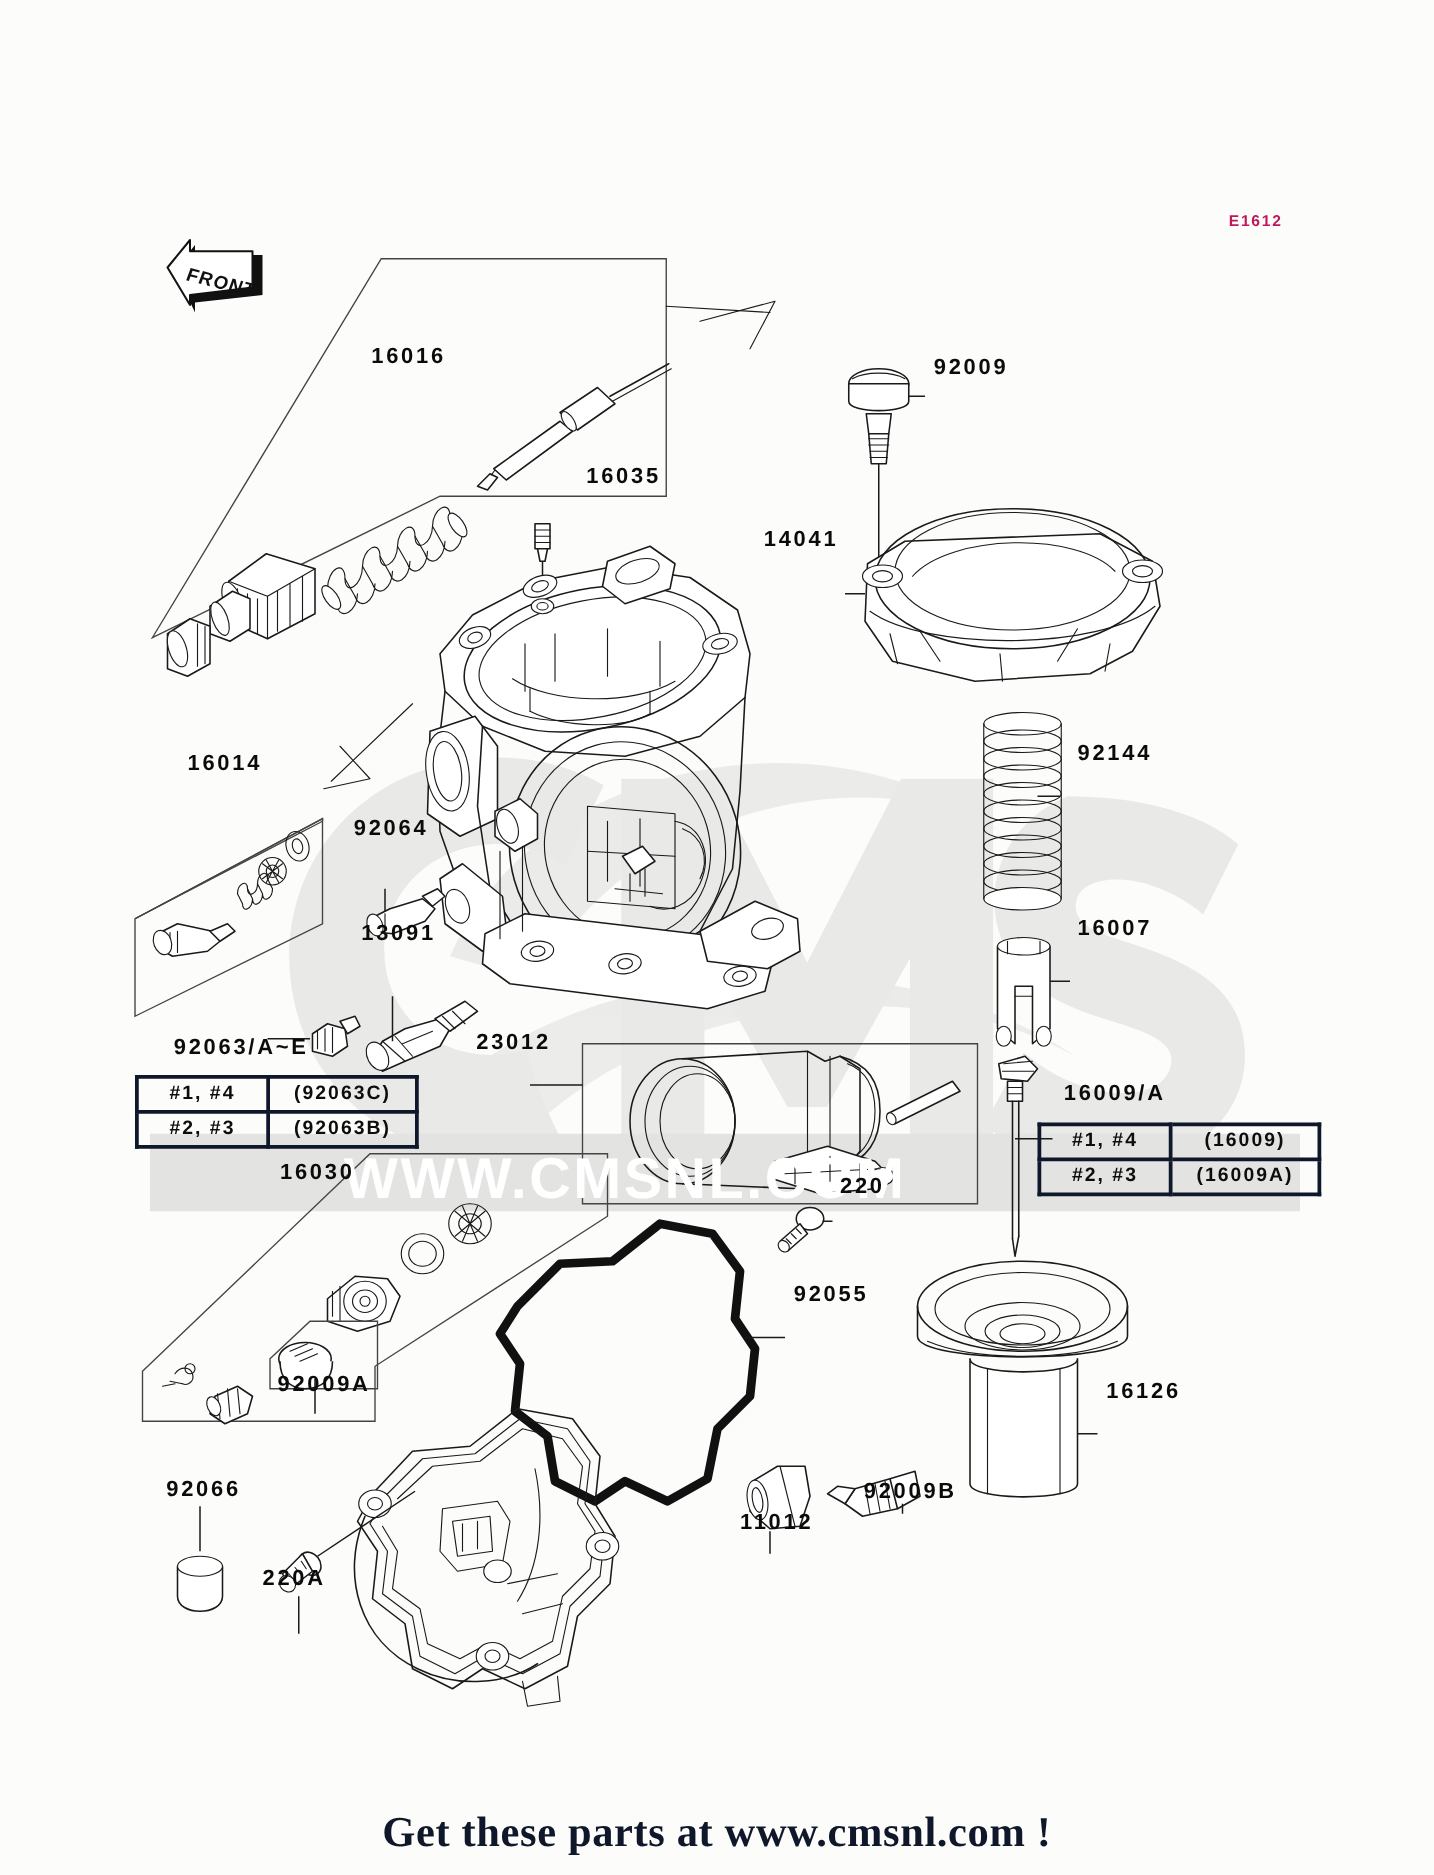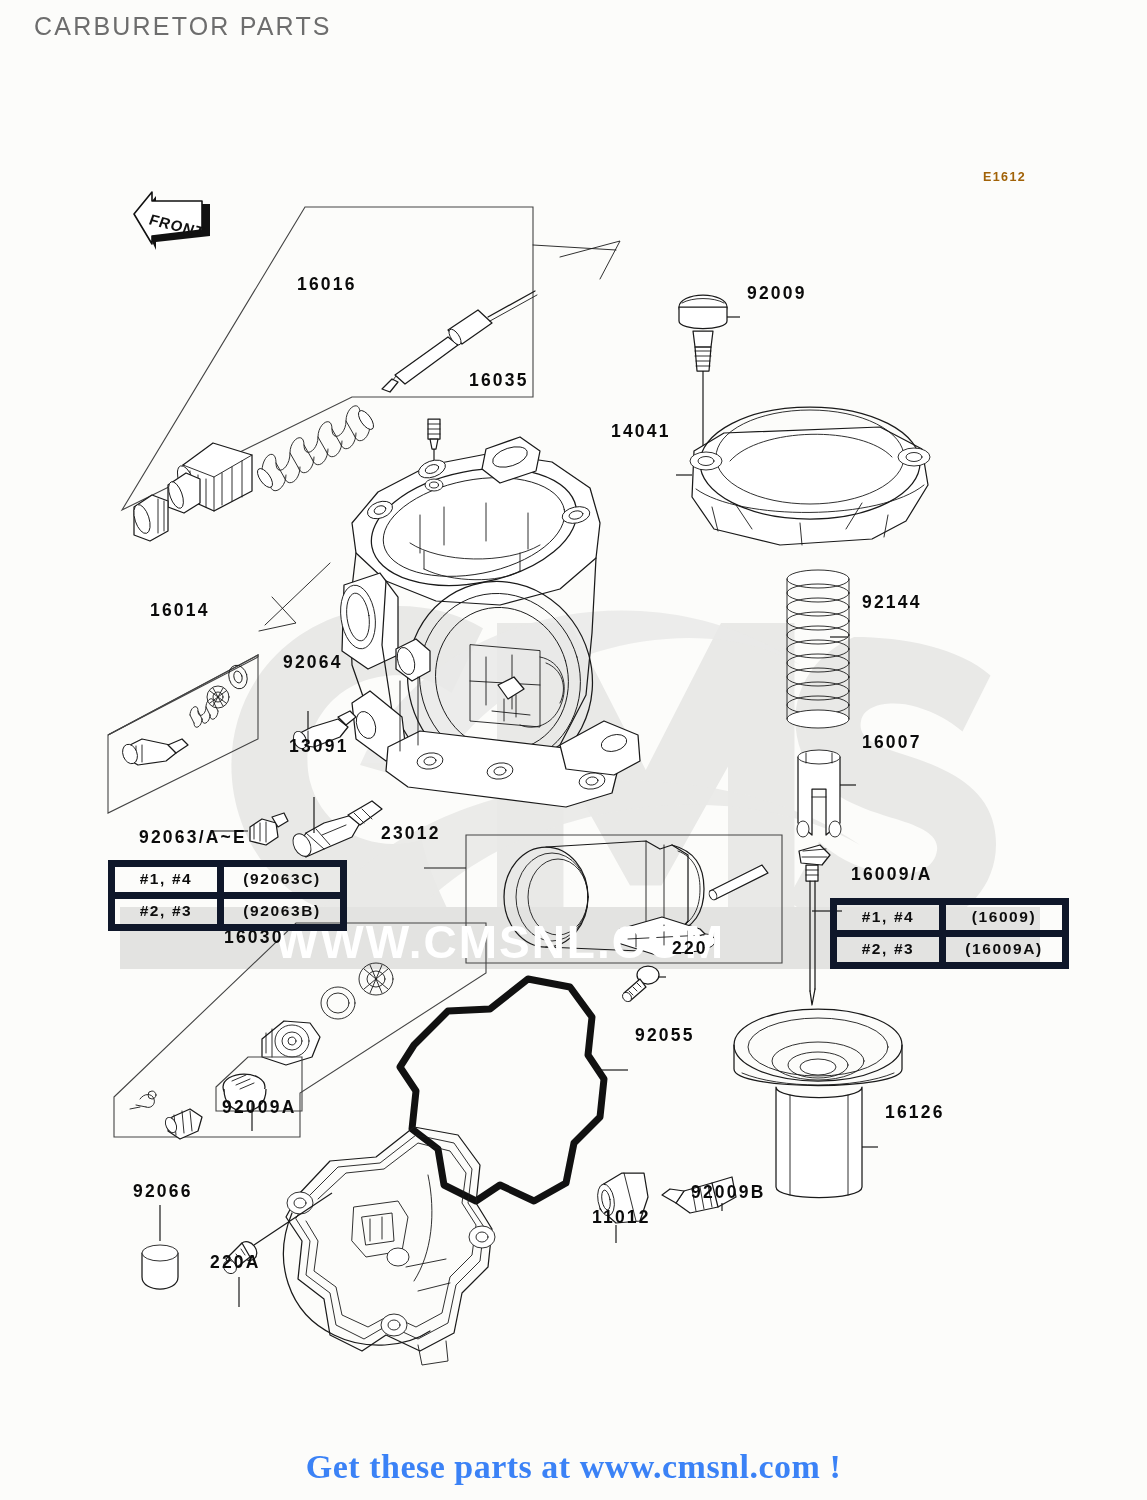--- a/index.html
+++ b/index.html
@@ -31,34 +31,34 @@
     white-space: nowrap;
   }
   
   .diagram-code {
     position: absolute;
     left: 949px;
     top: 170px;
     font-size: 12.5px;
     font-weight: bold;
     letter-spacing: 1.4px;
-    color: #a16207;
+    color: #be185d;
     font-family: "Liberation Sans", sans-serif;
     padding-left: 34px;
   }
   
   .footer-cta {
     position: absolute;
     left: 0;
     right: 0;
     top: 1448px;
     text-align: center;
     font-size: 34px;
     font-weight: bold;
-    color: #3b82f6;
+    color: #0f172a;
     font-family: "Liberation Serif", serif;
     letter-spacing: 0.5px;
   }
   
   #artboard {
     position: absolute;
     left: 0;
     top: 45px;
     width: 1147px;
     height: 1380px;
@@ -75,21 +75,21 @@
     color: #0b0b0b;
     white-space: nowrap;
   }
   
   .variant-table {
     position: absolute;
     border-collapse: collapse;
     background: transparent;
   }
   .variant-table td {
-    border: 7px solid #0f172a;
+    border: 3px solid #0f172a;
     font-family: "Liberation Sans", sans-serif;
     font-size: 15.5px;
     font-weight: bold;
     letter-spacing: 1.6px;
     color: #0d0d0d;
     padding: 3px 9px 4px 9px;
     text-align: center;
     white-space: nowrap;
     background: transparent;
   }
@@ -122,21 +122,20 @@
     color: #ffffff;
     text-align: center;
     line-height: 54px;
   }
 </style>
 </head>
 <body>
 
 <div id="page">
 
-  <div class="page-title">CARBURETOR PARTS</div>
 
   <div class="diagram-code">E1612</div>
 
   <div id="artboard">
   <svg width="1147" height="1380" viewBox="0 0 1147 1380" xmlns="http://www.w3.org/2000/svg">
     <defs>
       <style>
         .ln  { fill:none; stroke:#1a1a1a; stroke-width:1.25; stroke-linejoin:round; stroke-linecap:round; }
         .lnt { fill:none; stroke:#1a1a1a; stroke-width:0.9;  stroke-linejoin:round; stroke-linecap:round; }
         .lead{ fill:none; stroke:#1a1a1a; stroke-width:1.2; }

